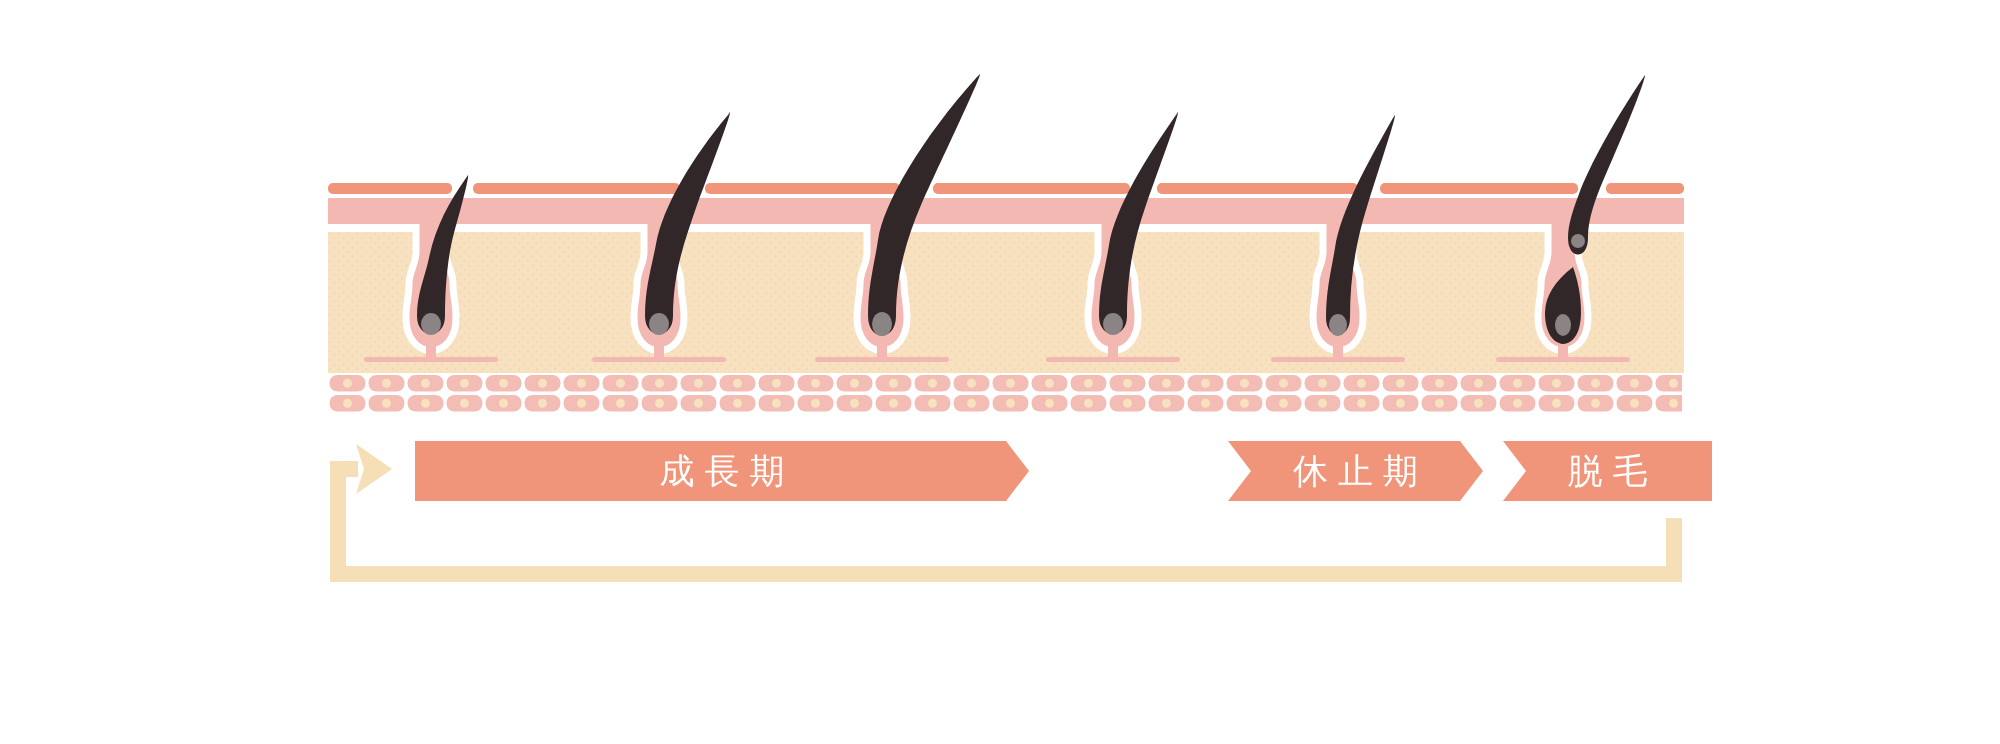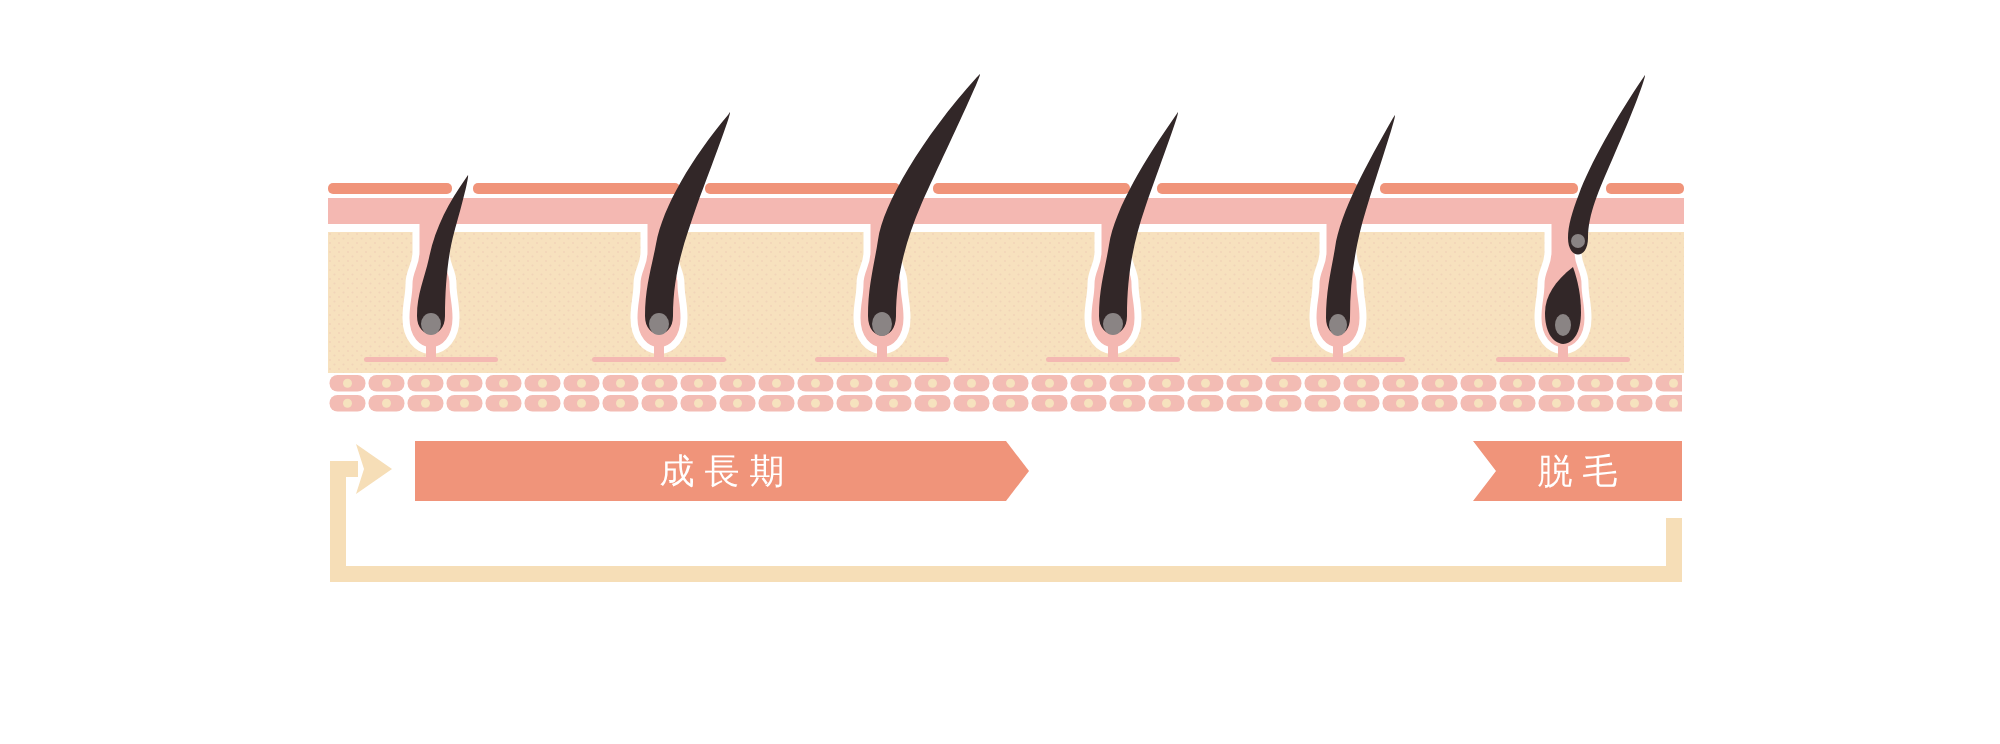--- a/index.html
+++ b/index.html
@@ -18,21 +18,21 @@
   .seg .lbl{
     color:#FFFFFF;font-size:35px;font-weight:500;
     letter-spacing:10px;text-indent:10px;white-space:nowrap;
   }
   .s1{left:0;width:614px;
       clip-path:polygon(0 0,calc(100% - 23px) 0,100% 50%,calc(100% - 23px) 100%,0 100%);margin-left:16px;}
   .s2{left:603px;width:236px;
       clip-path:polygon(0 0,calc(100% - 23px) 0,100% 50%,calc(100% - 23px) 100%,0 100%,23px 50%);}
   .s3{left:829px;width:255px;
       clip-path:polygon(0 0,calc(100% - 23px) 0,100% 50%,calc(100% - 23px) 100%,0 100%,23px 50%);}
-  .s4{left:1074px;width:209px;
+  .s4{left:1104px;width:209px;
       clip-path:polygon(0 0,100% 0,100% 100%,0 100%,23px 50%);justify-content:center;}
 </style>
 </head>
 <body>
 
 <div id="stage">
 
   <svg id="skin-svg" viewBox="0 0 2000 744">
     <defs>
       <pattern id="dermisDots" x="328" y="232" width="9" height="9" patternUnits="userSpaceOnUse">
@@ -119,18 +119,21 @@
     <g>
       <path d="M 1674,518 L 1674,574 L 338,574 L 338,469 L 358,469" fill="none" stroke-width="16" stroke="#F6DEB7"></path>
       <polygon points="356,444 392,469 356,494 364,469" fill="#F6DEB7"></polygon>
     </g>
   </svg>
 
   <div class="banner">
     <div class="seg s1">
       <span class="lbl">成長期</span>
     </div>
+    <div class="seg s3">
+      <span class="lbl">休止期</span>
+    </div>
     <div class="seg s4">
       <span class="lbl">脱毛</span>
     </div>
   </div>
 
 </div>
 
 </body></html>

